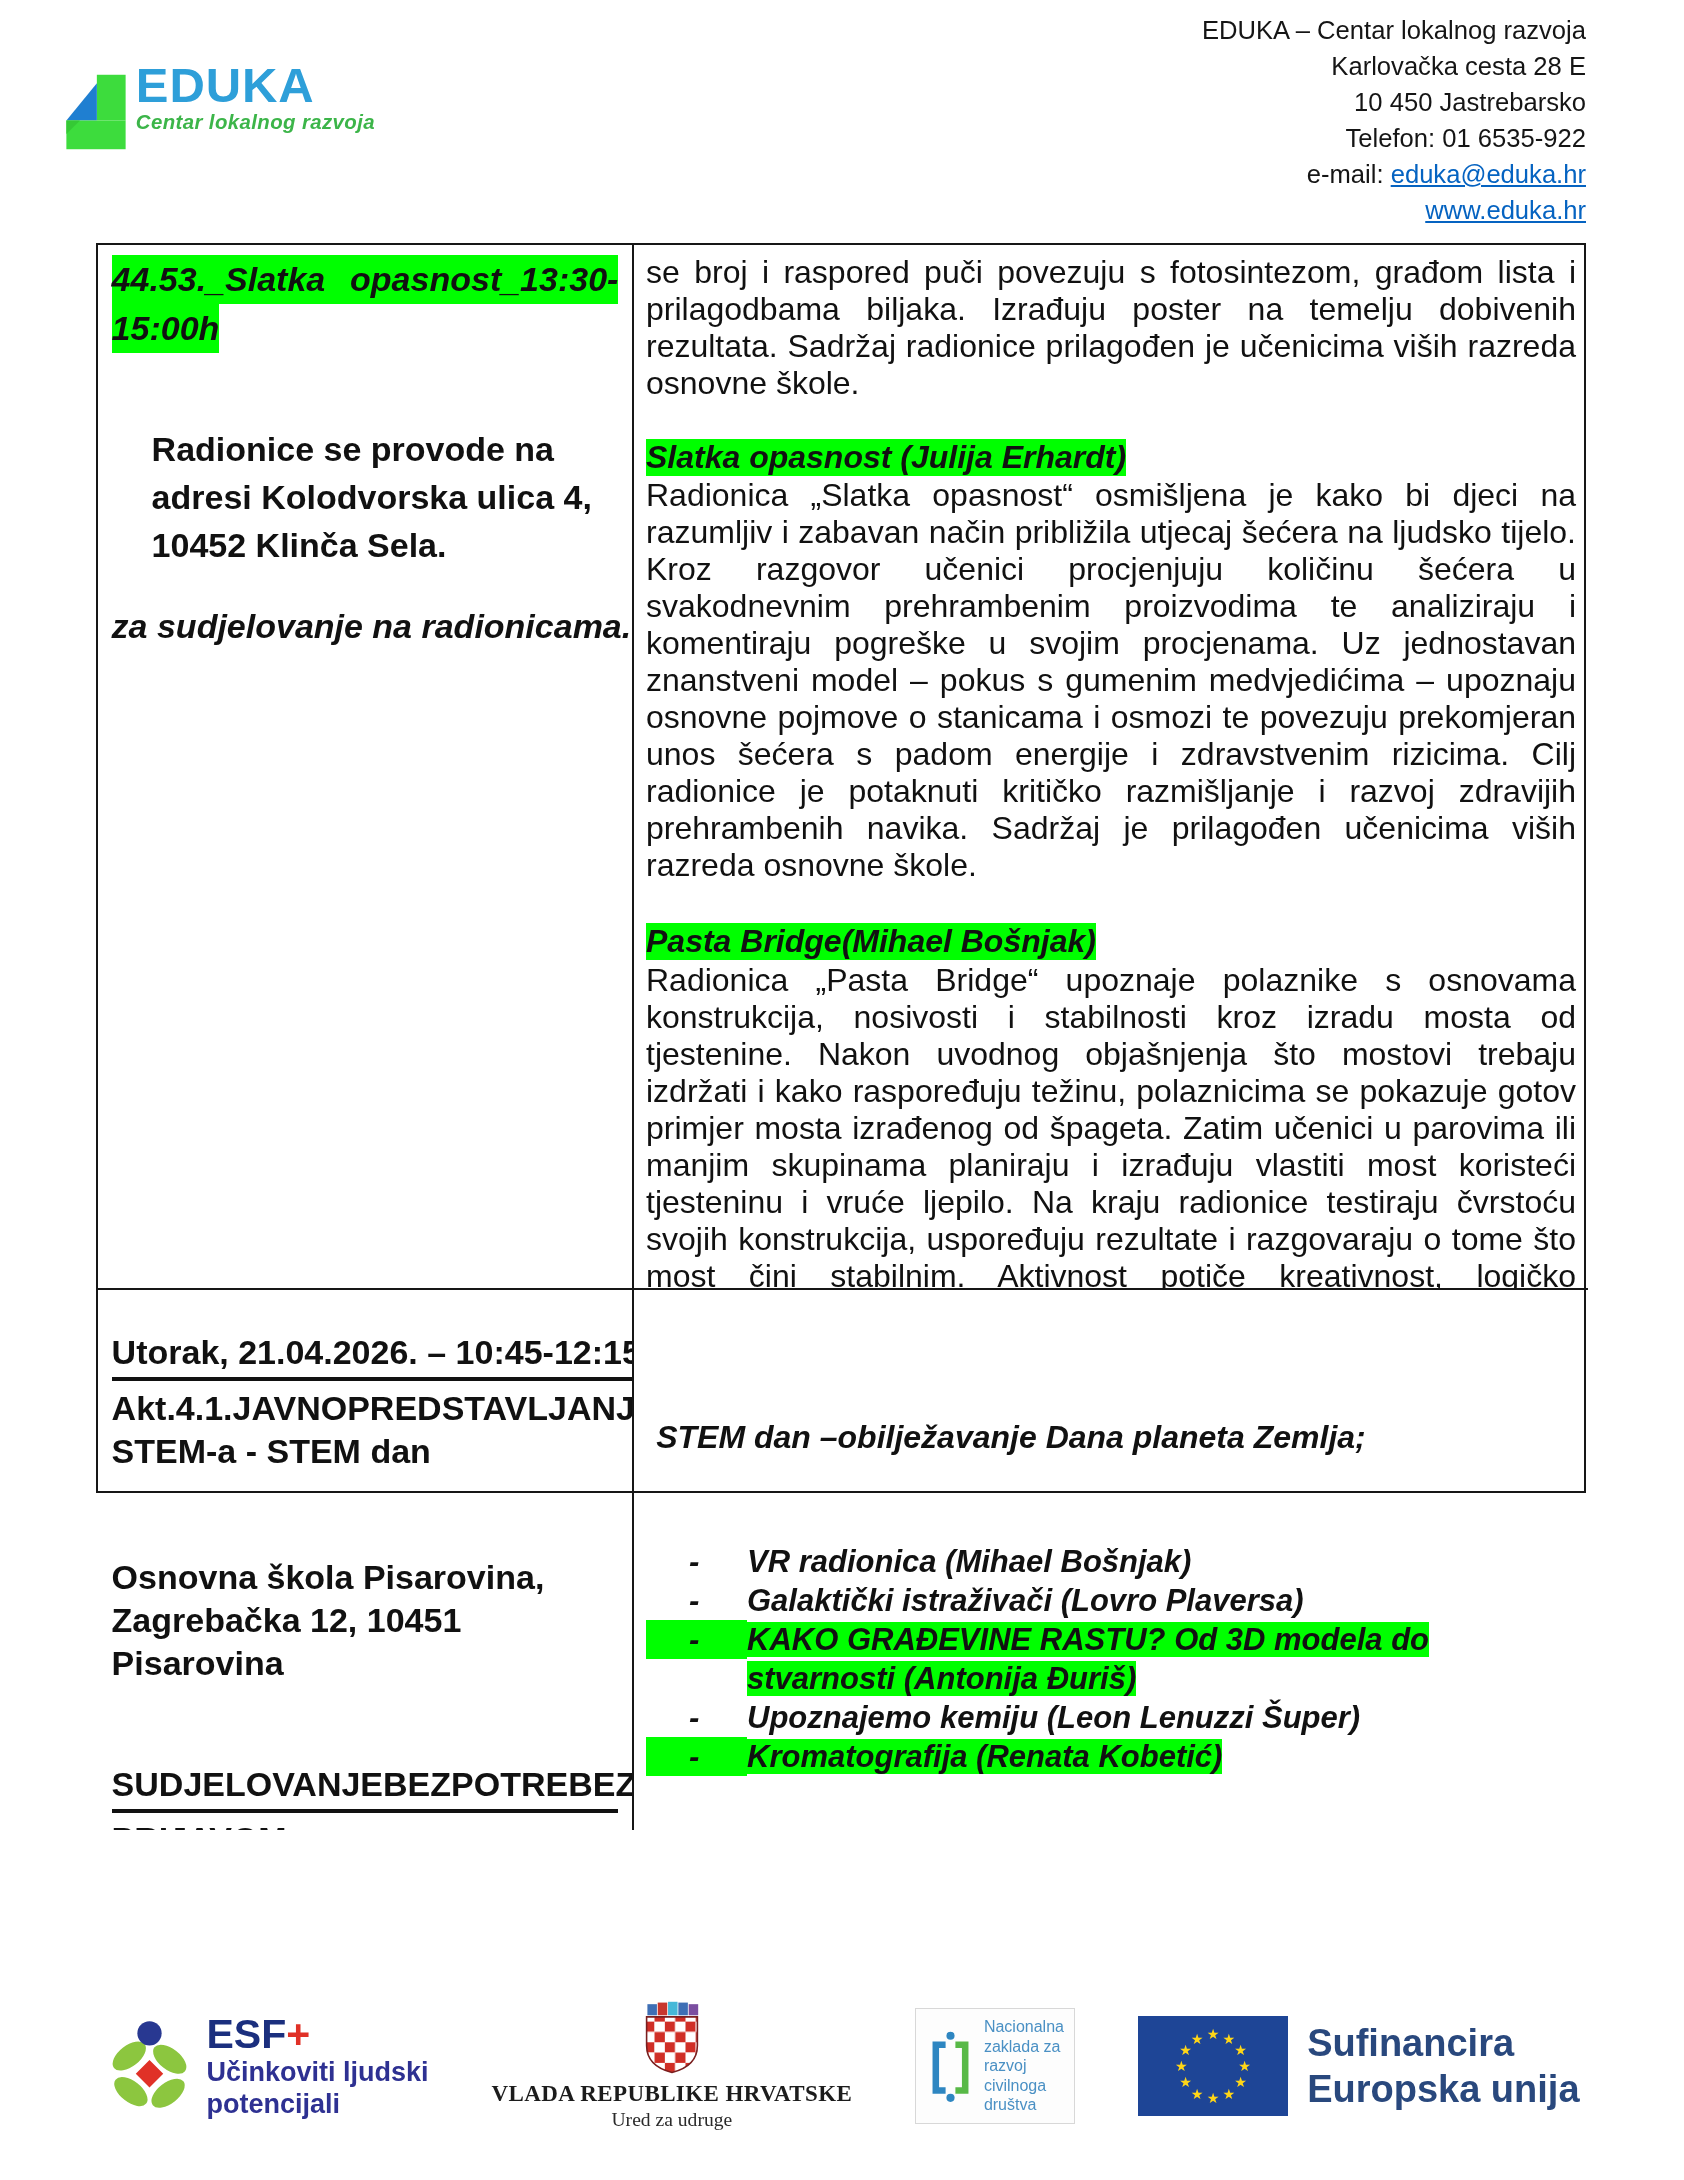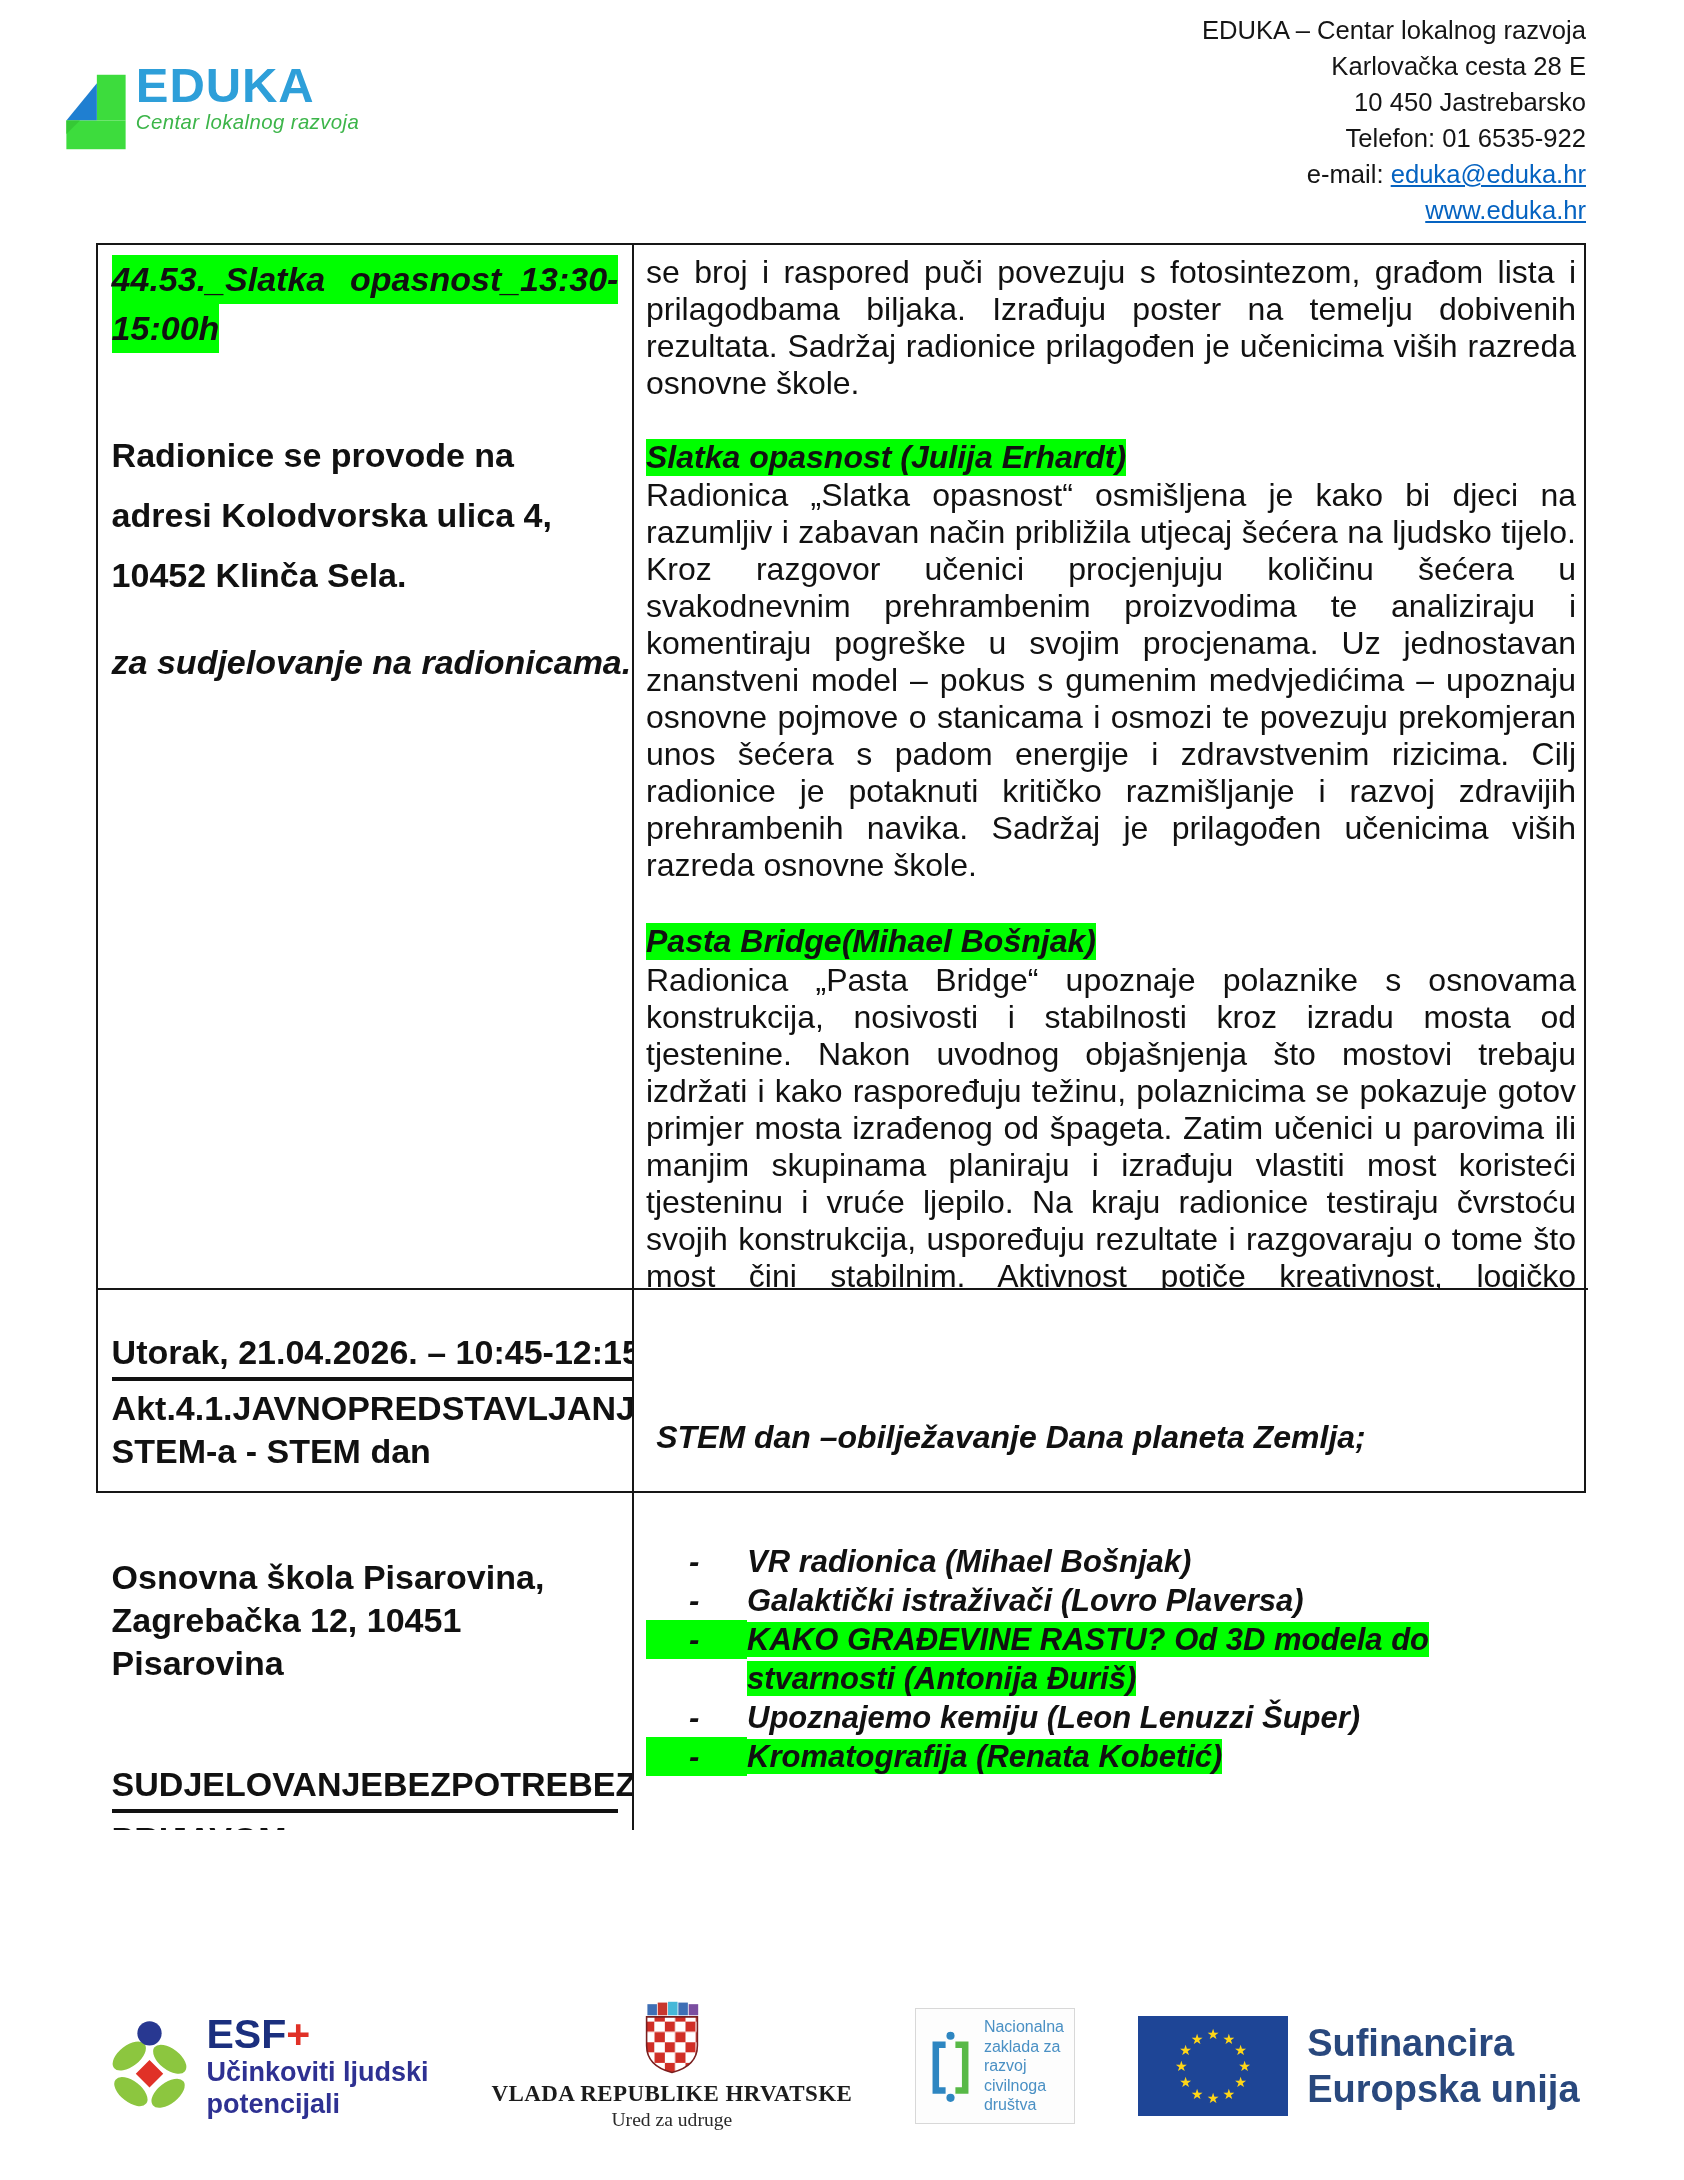--- a/index.html
+++ b/index.html
@@ -8,41 +8,41 @@
     font-family:"Liberation Sans", sans-serif;color:#111;
     position:relative;overflow:hidden;
   }
   .page{position:absolute;inset:0;}
 
   
   .logo{position:absolute;left:63px;top:41px;display:flex;align-items:flex-start;}
   .logo-mark{width:66px;height:78px;margin-top:32px;}
   .logo-text{margin-left:6.8px;}
   .logo-brand{font-size:49px;font-weight:bold;color:#2e9fd9;letter-spacing:0.9px;line-height:51px;display:block;margin-top:19px;}
-  .logo-tagline{font-size:20.4px;font-style:italic;font-weight:normal;color:#3cb549;display:block;margin-top:0px;letter-spacing:0.4px;}
+  .logo-tagline{font-size:20.4px;font-style:italic;font-weight:bold;color:#3cb549;display:block;margin-top:0px;letter-spacing:0.4px;}
 
   .contact{position:absolute;right:99px;top:12px;text-align:right;font-size:25.6px;line-height:36px;color:#151515;}
   .contact a{color:#0563c1;text-decoration:underline;}
 
   
   .doc-table{
     position:absolute;left:96px;top:243px;width:1490px;height:1250px;
     display:grid;grid-template-columns:534px 956px;grid-template-rows:1045px 540px;
     border:2.6px solid #161616;box-sizing:border-box;
   }
   .cell{box-sizing:border-box;overflow:hidden;}
   .cell.right-col{border-left:2.6px solid #161616;}
   .cell.row-1{border-bottom:2.6px solid #161616;}
 
   
   .r1l{padding:10.2px 13.6px 0 13.6px;font-weight:bold;font-size:34px;}
   .hl-line{background:#00ff00;display:flex;justify-content:space-between;font-style:italic;line-height:49px;}
   .hl-line2{margin-top:0;}
   .hl-chip{background:#00ff00;display:inline-block;font-style:italic;line-height:49px;}
-  .r1l .address{margin-top:72px;line-height:60px;font-style:normal;text-align:left;}
+  .r1l .address{margin-top:72px;line-height:48px;font-style:normal;text-align:left;margin-left:40px;}
   .r1l .note{margin-top:19px;font-style:italic;white-space:nowrap;line-height:46px;}
 
   
   .r1r{padding:8.5px 12px 0 12px;font-size:32px;line-height:37px;text-align:justify;}
   .r1r p{margin:0;}
   .r1r .ws-head{display:inline-block;background:#00ff00;font-weight:bold;font-style:italic;line-height:37px;}
   .r1r .head-wrap{margin-top:37px;}
   .r1r .head-wrap2{margin-top:39px;}
   .r1r .para2{margin-top:1.7px;}
 

